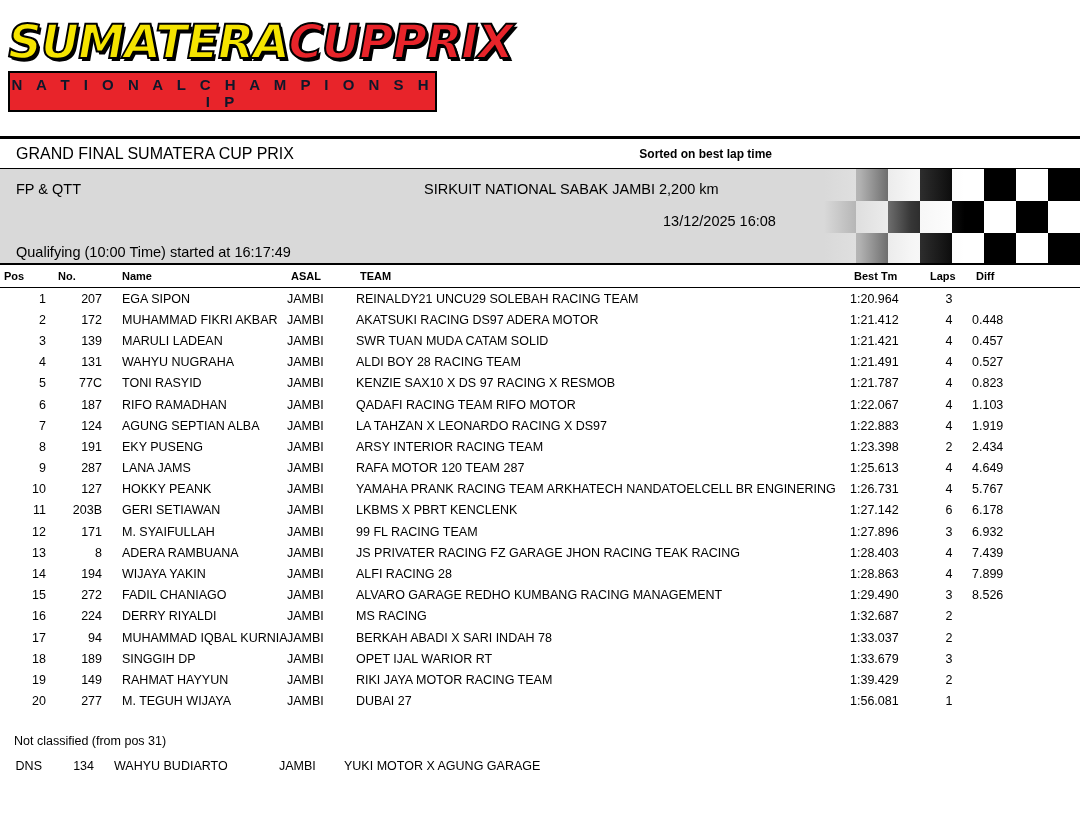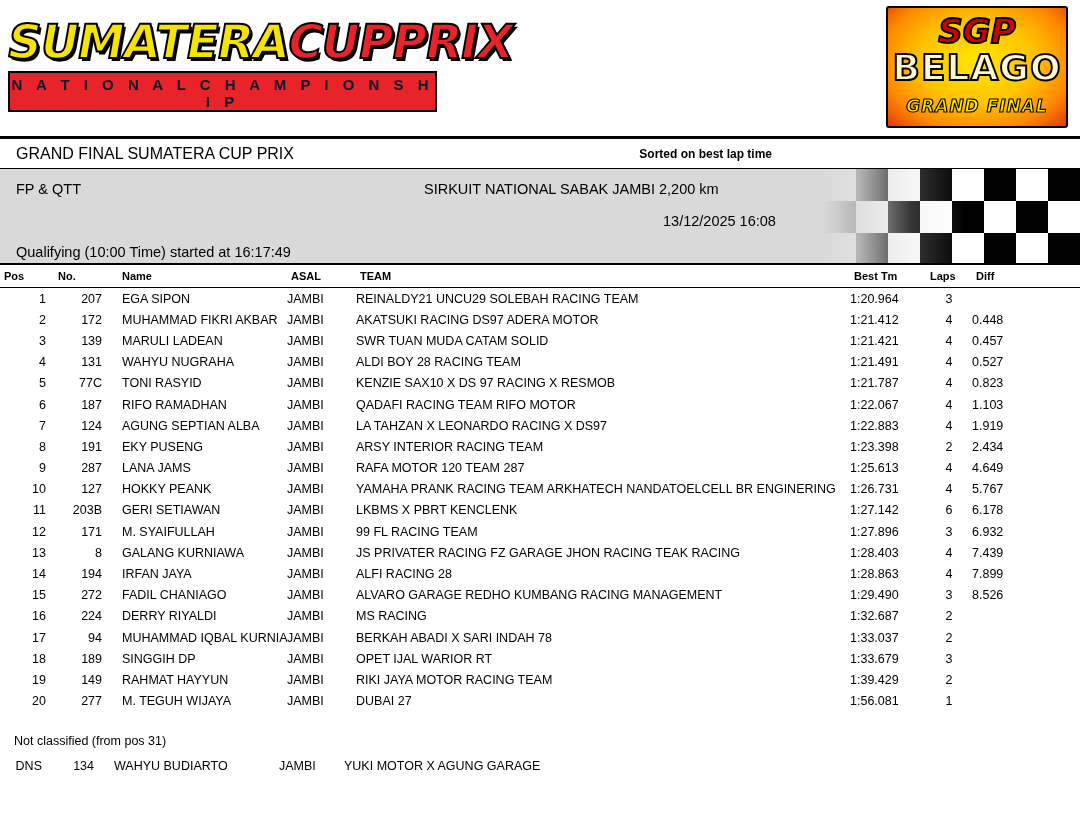--- a/index.html
+++ b/index.html
@@ -243,25 +243,20 @@
 
   <div class="main-logo">
     <div class="logo-skew">
       <div class="logo-line1">
         <span class="logo-sumatera">SUMATERA</span><span class="logo-cup">CUP</span><span class="logo-prix">PRIX</span>
       </div>
     </div>
     <div class="logo-bar">N A T I O N A L   C H A M P I O N S H I P</div>
   </div>
 
-  <div class="belago-logo">
-    <div class="belago-sgp">SGP</div>
-    <div class="belago-name">BELAGO</div>
-    <div class="belago-sub">GRAND FINAL</div>
-  </div>
 </div>
 
 <div class="title-row">
   <div class="title-left">GRAND FINAL SUMATERA CUP PRIX</div>
   <div class="title-right">Sorted on best lap time</div>
 </div>
 
 <div class="info-block">
   <div class="checker"></div>
   <div class="checker-fade"></div>
@@ -414,32 +409,32 @@
         <td class="c-asal">JAMBI</td>
         <td class="c-team">99 FL RACING TEAM</td>
         <td class="c-best">1:27.896</td>
         <td class="c-laps">3</td>
         <td class="c-diff">6.932</td>
         <td class="c-last">8:02.478</td>
       </tr>
       <tr>
         <td class="c-pos">13</td>
         <td class="c-no">8</td>
-        <td class="c-name">GALANG KURNIAWA</td>
+        <td class="c-name">ADERA RAMBUANA</td>
         <td class="c-asal">JAMBI</td>
         <td class="c-team">JS PRIVATER RACING FZ GARAGE JHON RACING TEAK RACING</td>
         <td class="c-best">1:28.403</td>
         <td class="c-laps">4</td>
         <td class="c-diff">7.439</td>
         <td class="c-last">8:18.105</td>
       </tr>
       <tr>
         <td class="c-pos">14</td>
         <td class="c-no">194</td>
-        <td class="c-name">IRFAN JAYA</td>
+        <td class="c-name">WIJAYA YAKIN</td>
         <td class="c-asal">JAMBI</td>
         <td class="c-team">ALFI RACING 28</td>
         <td class="c-best">1:28.863</td>
         <td class="c-laps">4</td>
         <td class="c-diff">7.899</td>
         <td class="c-last">6:54.576</td>
       </tr>
       <tr>
         <td class="c-pos">15</td>
         <td class="c-no">272</td>

